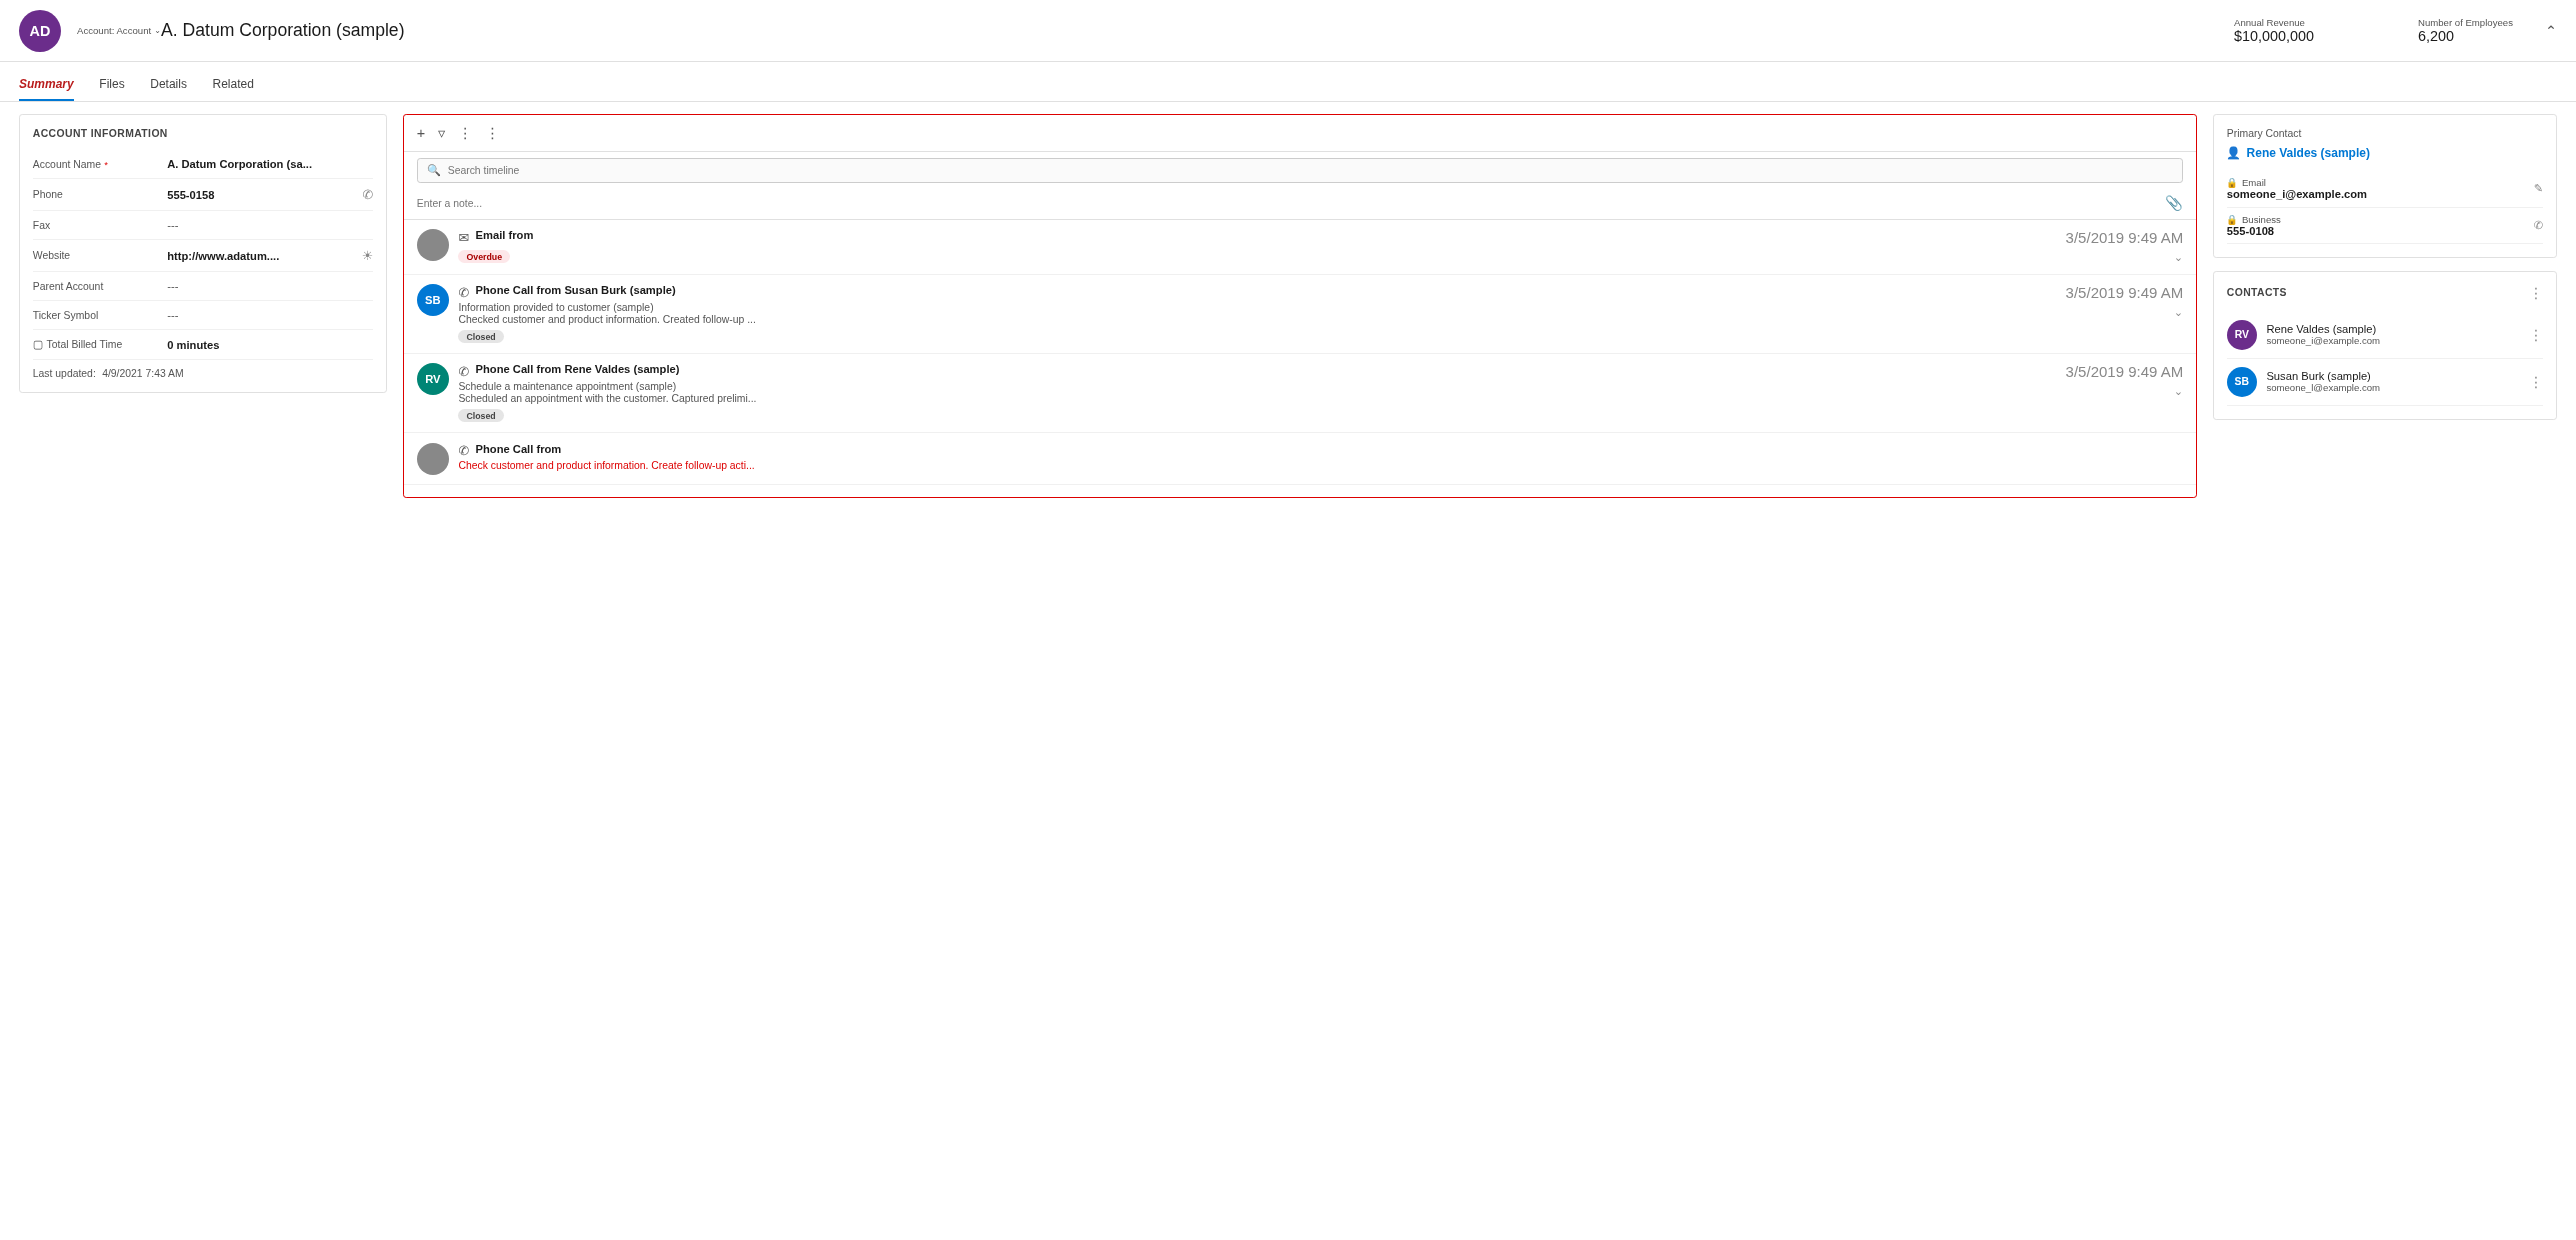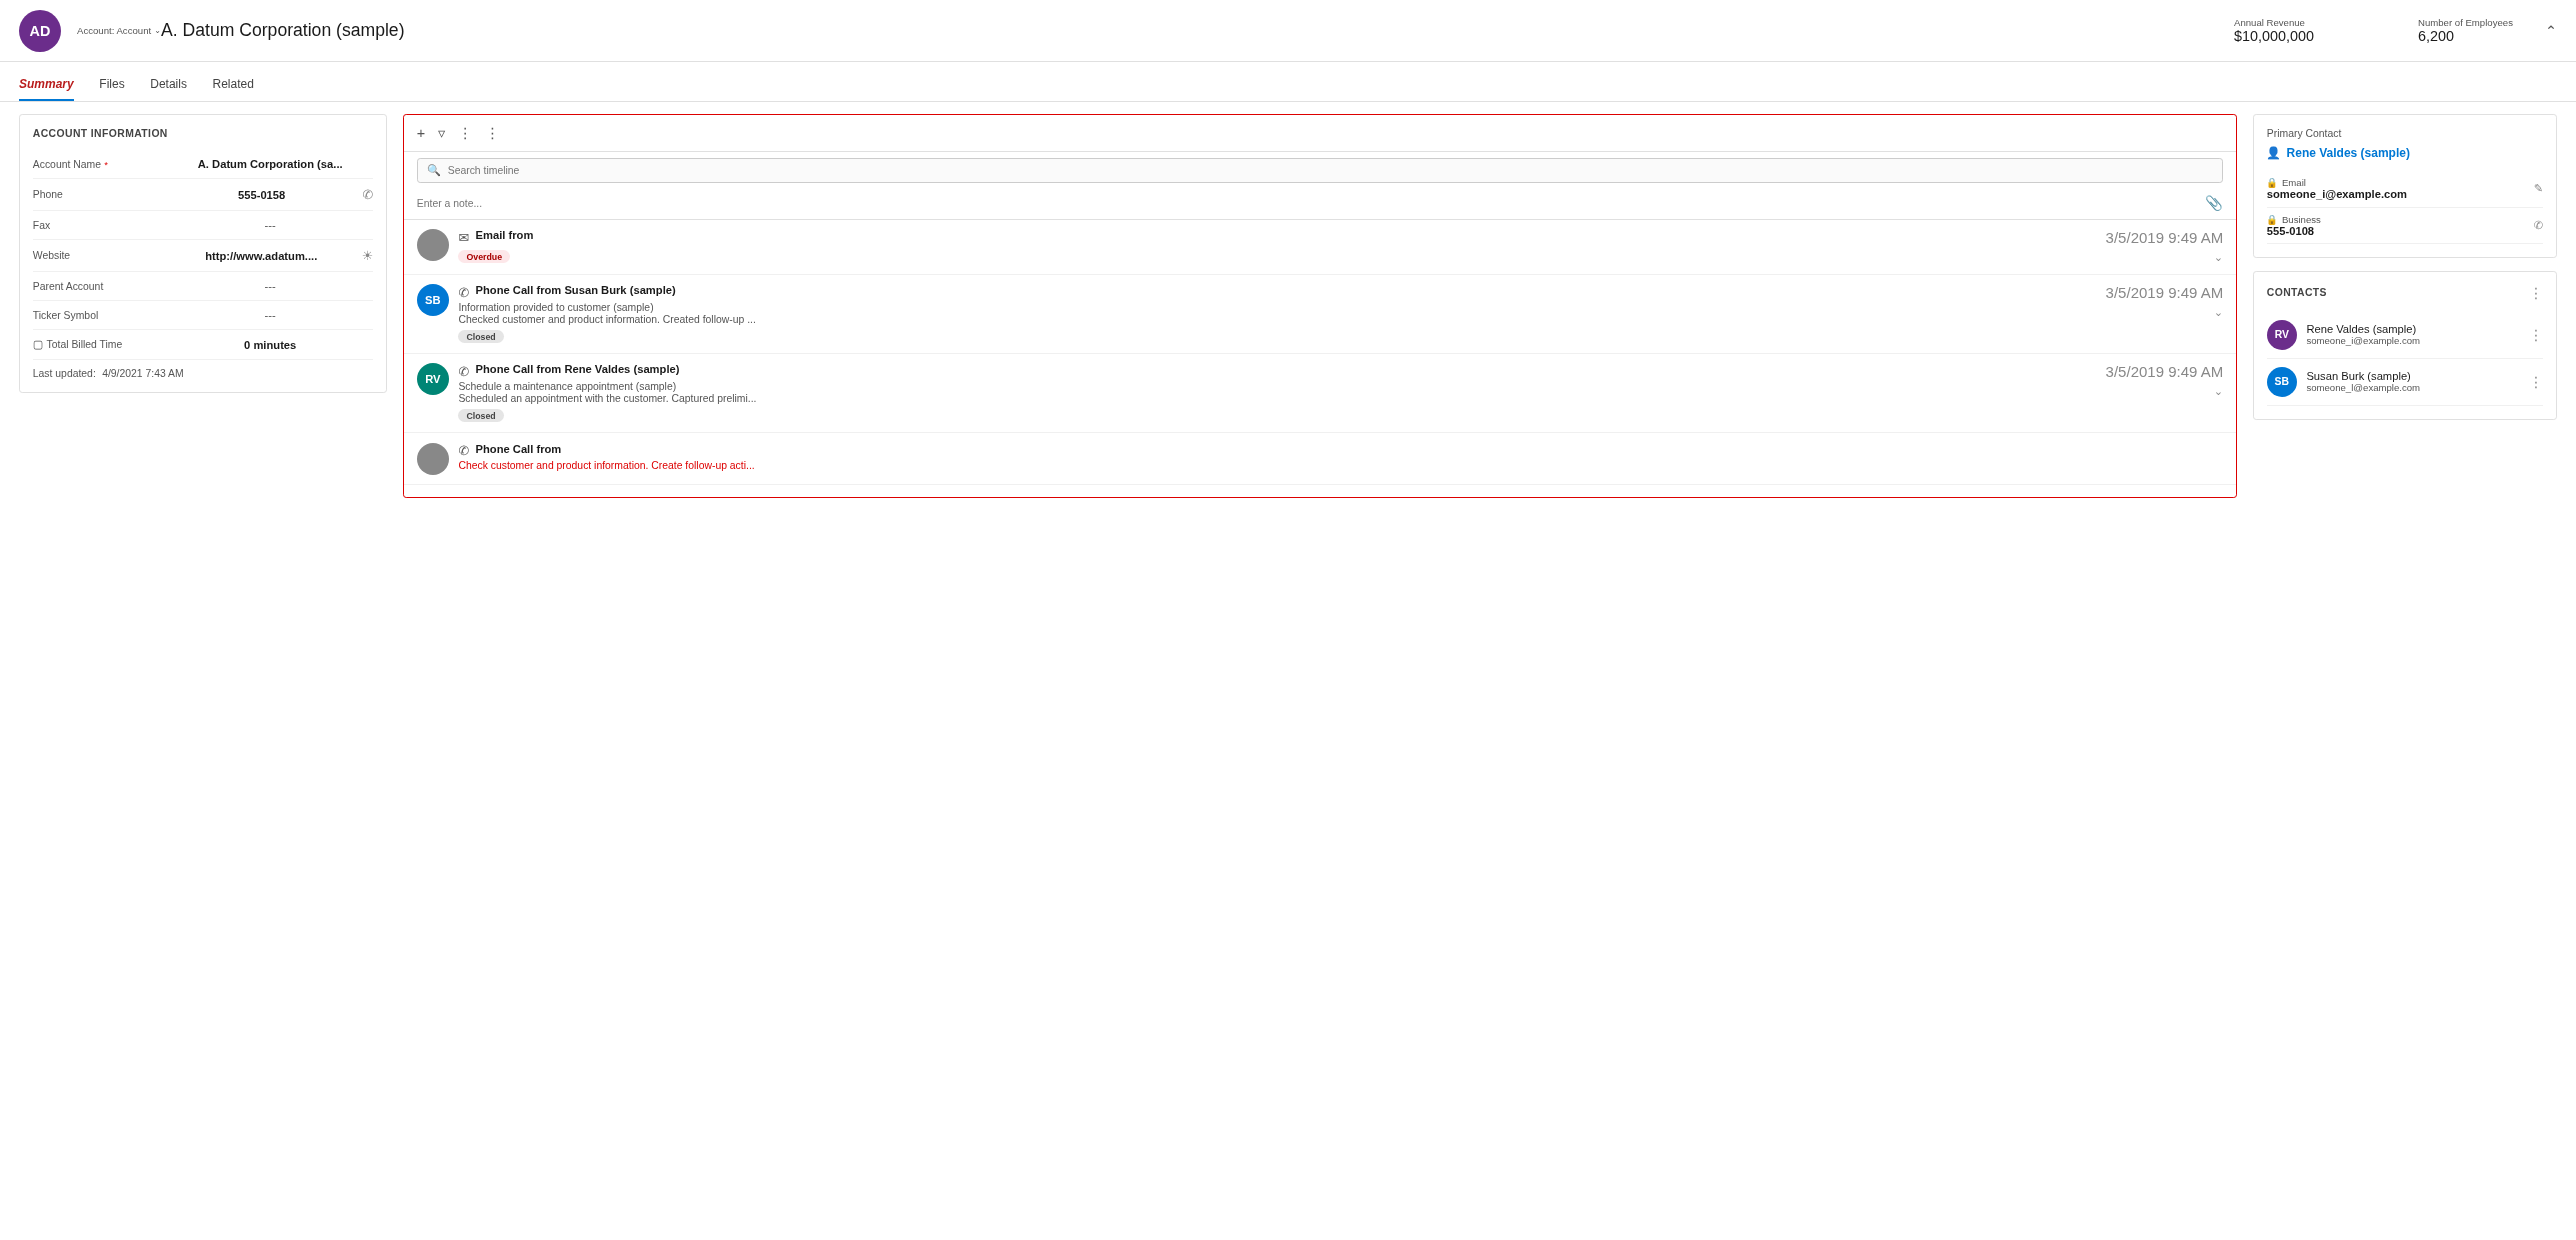--- a/index.html
+++ b/index.html
@@ -22,21 +22,21 @@
     .tabs { display: flex; gap: 25.6px; padding: 0 19px; border-bottom: 0.8px solid #e0e0e0; margin-top: 6.4px; }
     .tab { padding: 8px 0; font-size: 12px; color: #444; cursor: pointer; border-bottom: 2.4px solid transparent; }
     .tab.active { color: #b91c1c; font-weight: 600; border-bottom: 2.4px solid #0078d4; font-style: italic; }
 
     
     .main { display: flex; gap: 0; padding: 12.8px 19px; align-items: flex-start; }
 
     
     .left-panel { width: 368px; flex-shrink: 0; border: 0.8px solid #e0e0e0; border-radius: 3.2px; padding: 12.8px; margin-right: 16px; background: #fff; }
     .section-title { font-size: 10.4px; font-weight: 700; color: #444; letter-spacing: 0.4px; margin-bottom: 11.2px; text-transform: uppercase; }
-    .info-row { display: flex; align-items: center; padding: 8px 0; border-bottom: 0.8px solid #f0f0f0; gap: 6.4px; text-align: center; }
+    .info-row { display: flex; align-items: center; padding: 8px 0; border-bottom: 0.8px solid #f0f0f0; gap: 6.4px; }
     .info-label { width: 128px; font-size: 10.4px; color: #555; flex-shrink: 0; display: flex; align-items: center; gap: 3.2px; }
     .info-value { font-size: 11.2px; font-weight: 600; color: #1a1a1a; flex: 1; }
     .info-value.light { font-weight: 400; color: #555; }
     .required-star { color: #d00; font-size: 9.6px; }
     .icon-phone, .icon-globe { color: #888; font-size: 12.8px; margin-left: auto; }
     .last-updated { font-size: 10.4px; color: #555; padding-top: 8px; display: flex; gap: 6.4px; }
     .last-updated .label { color: #555; }
     .last-updated .value { font-weight: 400; }
     .total-billed-icon { color: #555; font-size: 11.2px; }
 
@@ -67,21 +67,21 @@
     .item-subtitle { font-size: 10.4px; color: #555; margin-top: 1.6px; }
     .item-desc { font-size: 10.4px; color: #555; margin-top: 1.6px; }
     .item-badge { display: inline-block; padding: 1.6px 8px; border-radius: 9.6px; font-size: 8.8px; font-weight: 600; margin-top: 4.8px; }
     .badge-overdue { background: #fde7e9; color: #a80000; }
     .badge-closed { background: #e5e5e5; color: #444; }
     .item-time { font-size: 15px; color: #888; }
     .item-expand { color: #888; cursor: pointer; font-size: 11.2px; }
     .item-right { display: flex; flex-direction: column; align-items: flex-end; justify-content: flex-start; gap: 4.8px; min-width: 128px; }
 
     
-    .right-panel { width: 304px; flex-shrink: 0; margin-left: 16px; }
+    .right-panel { width: 344px; flex-shrink: 0; margin-left: 16px; }
     .primary-contact-section { border: 0.8px solid #e0e0e0; border-radius: 3.2px; padding: 12.8px; margin-bottom: 12.8px; }
     .section-label { font-size: 10.4px; color: #555; margin-bottom: 6.4px; }
     .contact-name-link { color: #0078d4; font-size: 12px; font-weight: 600; display: flex; align-items: center; gap: 4.8px; cursor: pointer; text-decoration: none; margin-bottom: 11.2px; }
     .contact-info-row { display: flex; align-items: center; padding: 6.4px 0; border-bottom: 0.8px solid #f0f0f0; gap: 8px; }
     .contact-info-label { font-size: 9.6px; color: #555; display: flex; align-items: center; gap: 3.2px; }
     .contact-info-label .lock-icon { color: #888; }
     .contact-info-value { font-size: 11.2px; font-weight: 600; color: #1a1a1a; flex: 1; }
     .contact-action-icon { color: #888; font-size: 11.2px; cursor: pointer; }
 
     

